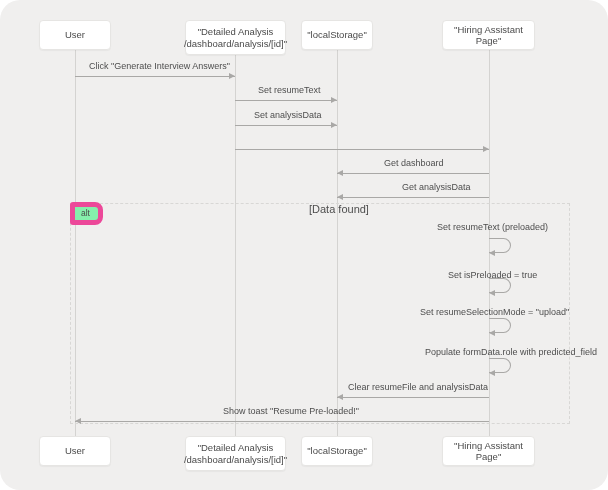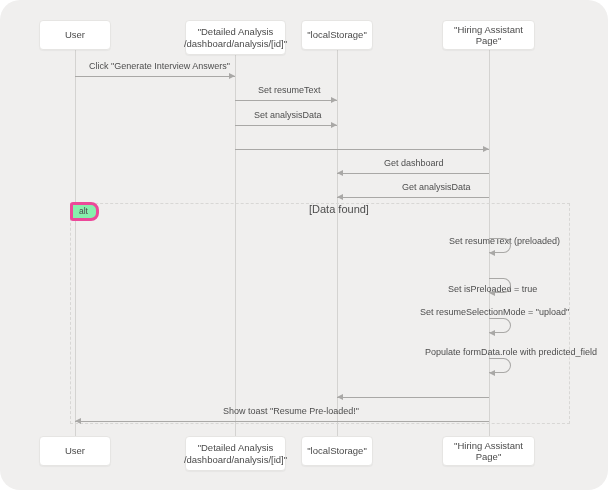--- a/index.html
+++ b/index.html
@@ -67,21 +67,21 @@
   }
   .frag {
     position: absolute;
     border: 1px dashed #d8d7d5;
     box-sizing: border-box;
     background: transparent;
   }
   .frag-tab {
     position: absolute;
     background: #86efac;
-    border: 3px solid #ec4899;
+    border: 5px solid #ec4899;
     border-radius: 3px 8px 8px 3px;
     font-size: 8.5px;
     color: #4a4a4a;
     padding: 1px 8px 1px 6px;
     line-height: 11px;
   }
   .frag-cond {
     position: absolute;
     font-size: 11px;
     color: #4e4e4e;
@@ -141,36 +141,37 @@
   <div class="arrow-head right" style="left:483px; top:145.5px;"></div>
 
   <div class="msg-label" style="left:384px; top:158px;">Get dashboard</div>
   <div class="msg-line" style="left:337px; top:173px; width:152px;"></div>
   <div class="arrow-head left" style="left:337px; top:169.5px;"></div>
 
   <div class="msg-label" style="left:378px; top:182px;margin-left:24px;">Get analysisData</div>
   <div class="msg-line" style="left:337px; top:197px; width:152px;"></div>
   <div class="arrow-head left" style="left:337px; top:193.5px;"></div>
 
-  <div class="msg-label" style="left:437px; top:236px;margin-left:12px;">Set resumeText (preloaded)</div>
+  <div class="msg-label" style="left:437px; top:222px;">Set resumeText (preloaded)</div>
   <div class="selfloop" style="left:489px; top:238px;"></div>
   <div class="arrow-head left" style="left:489px; top:249.5px;"></div>
 
-  <div class="msg-label" style="left:448px; top:284px;">Set isPreloaded = true</div>
+  <div class="msg-label" style="left:448px; top:270px;">Set isPreloaded = true</div>
   <div class="selfloop" style="left:489px; top:278px;"></div>
   <div class="arrow-head left" style="left:489px; top:289.5px;"></div>
 
   <div class="msg-label" style="left:420px; top:307px;">Set resumeSelectionMode = "upload"</div>
   <div class="selfloop" style="left:489px; top:318px;"></div>
   <div class="arrow-head left" style="left:489px; top:329.5px;"></div>
 
   <div class="msg-label" style="left:410px; top:347px;padding-left:15px;">Populate formData.role with predicted_field</div>
   <div class="selfloop" style="left:489px; top:358px;"></div>
   <div class="arrow-head left" style="left:489px; top:369.5px;"></div>
 
+  <div class="msg-label" style="left:348px; top:382px;">Clear resumeFile and analysisData</div>
   <div class="msg-line" style="left:337px; top:397px; width:152px;"></div>
   <div class="arrow-head left" style="left:337px; top:393.5px;"></div>
 
   <div class="msg-label" style="left:223px; top:406px;">Show toast "Resume Pre-loaded!"</div>
   <div class="msg-line" style="left:75px; top:421px; width:414px;"></div>
   <div class="arrow-head left" style="left:75px; top:417.5px;"></div>
 
   <div class="participant" style="left:39px; top:436px; width:72px; height:30px;">
     <span class="plabel">User</span>
   </div>

